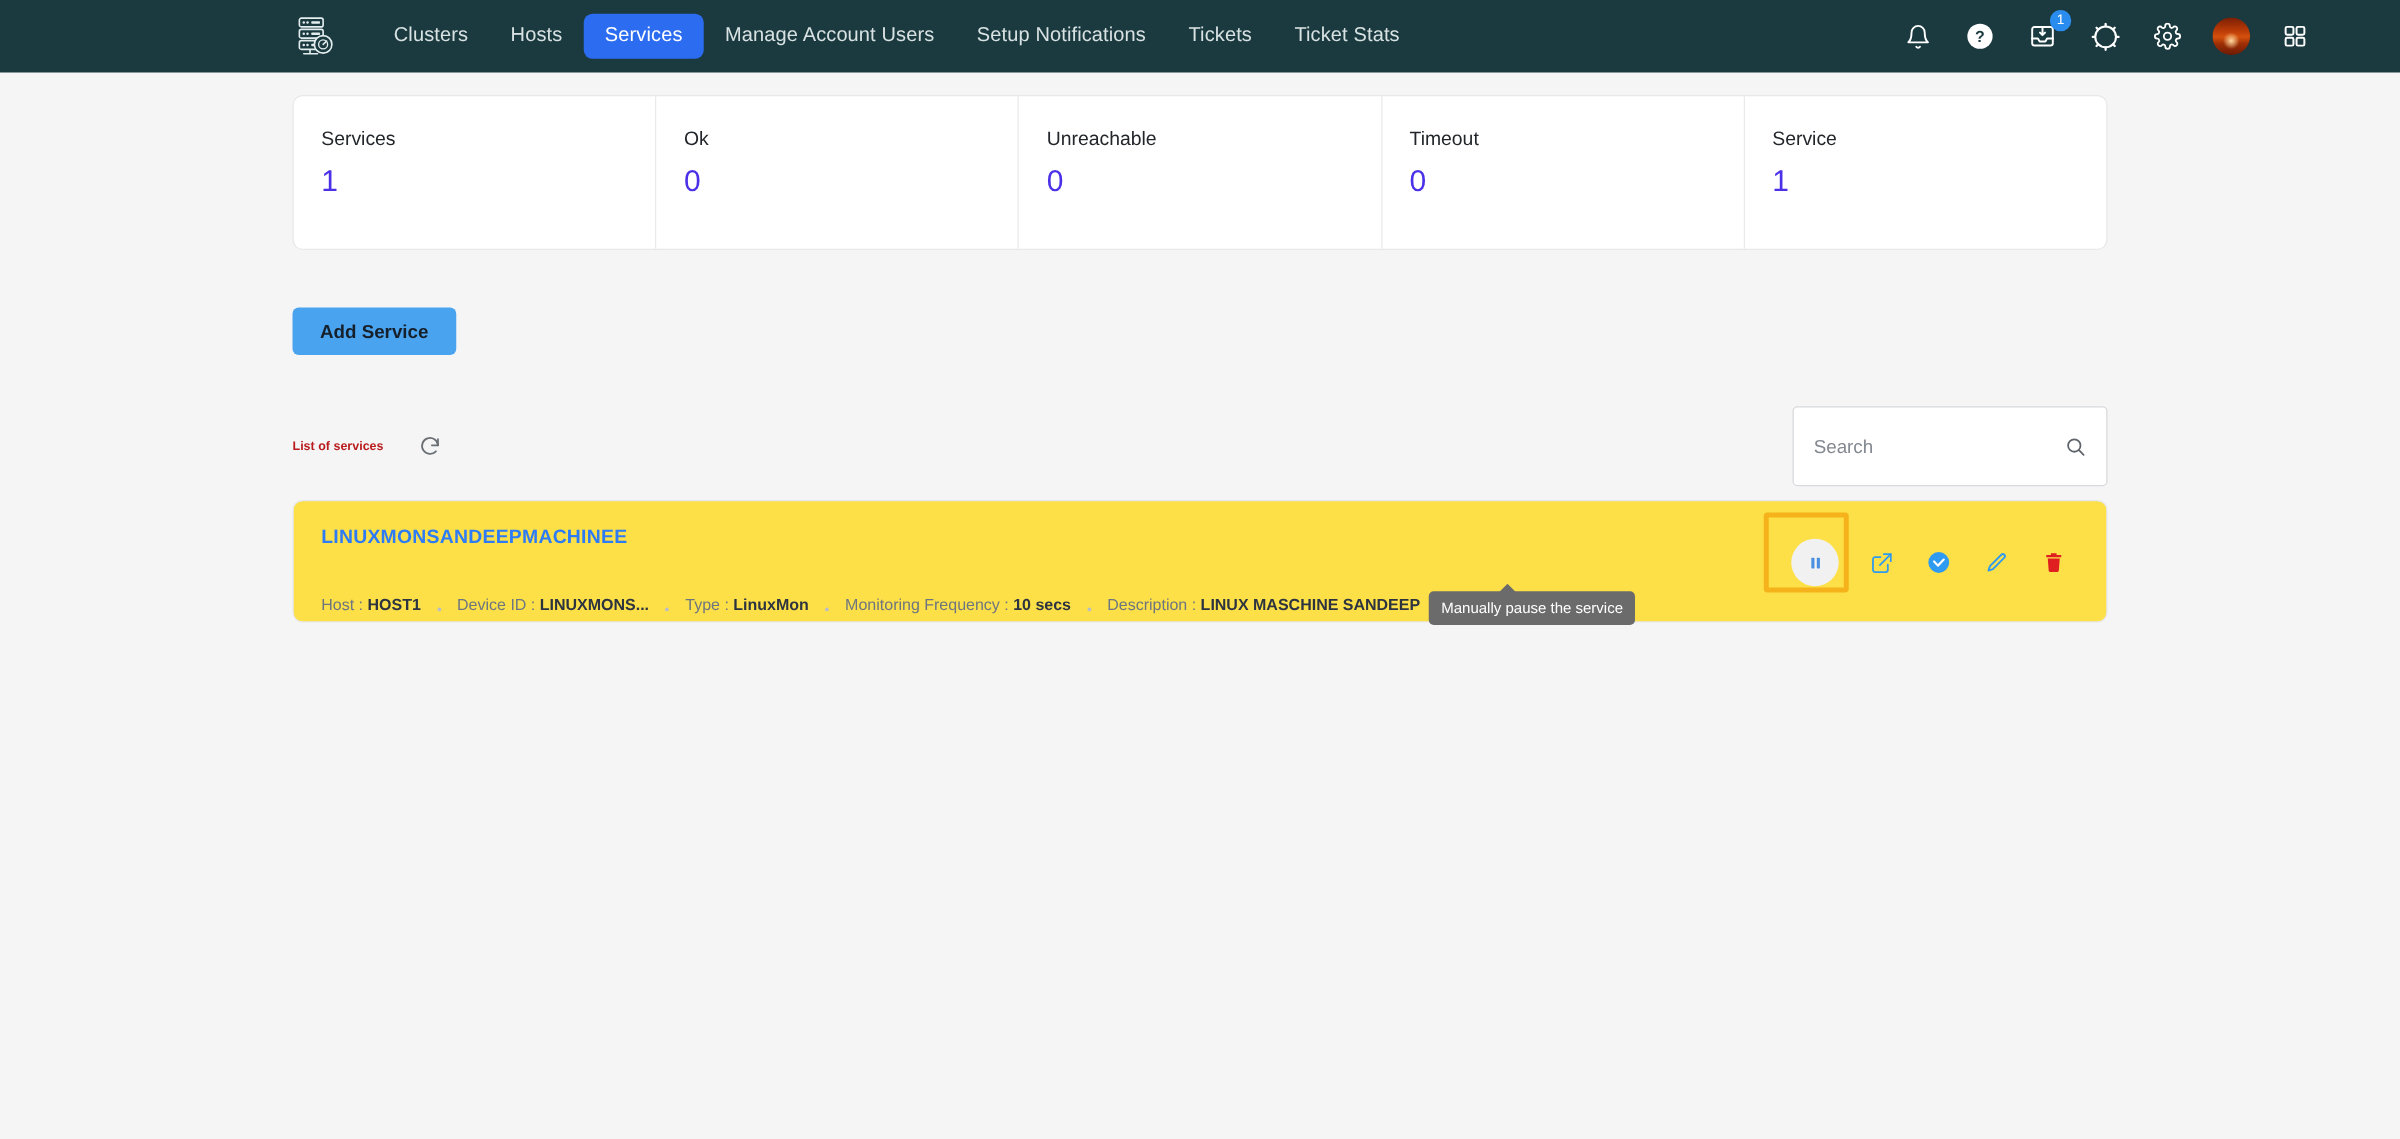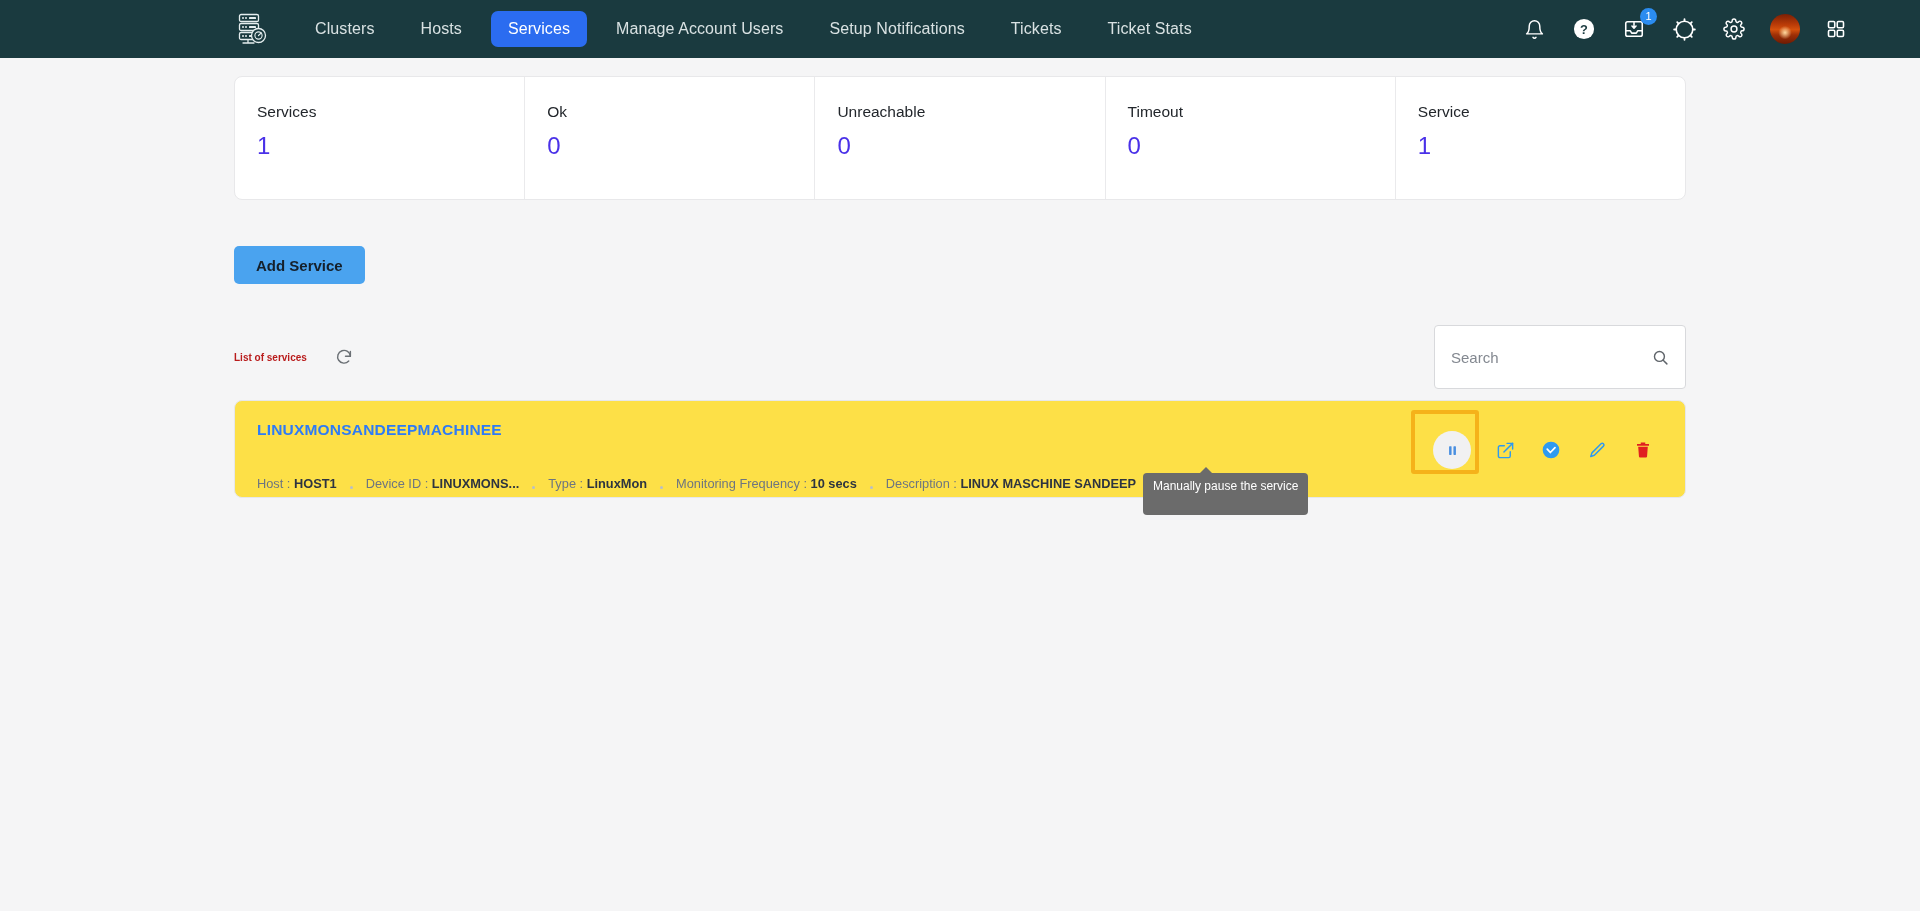--- a/index.html
+++ b/index.html
@@ -21,21 +21,21 @@
   }
   .logo-wrap {
     width: 48px; height: 44px;
     margin-left: 228px;
     display: flex; align-items: center; justify-content: center;
     cursor: pointer;
   }
   .nav-links {
     display: flex;
     align-items: center;
-    gap: 12px;
+    gap: 0px;
     margin-left: 22px;
   }
   .nav-link {
     color: #d9e2e3;
     font-size: 16px;
     padding: 9px 17px;
     border-radius: 7px;
     white-space: nowrap;
     cursor: pointer;
     letter-spacing: 0.1px;
@@ -237,21 +237,21 @@
   }
 
   
   .tooltip {
     position: absolute;
     left: 1143px;
     top: 473px;
     background: #6b6b6b;
     color: #ffffff;
     font-size: 12px;
-    padding: 6px 10px 22px 10px;
+    padding: 6px 10px 7px 10px;
     border-radius: 4px;
     white-space: nowrap;
     z-index: 30;
   }
   .tooltip::after {
     content: "";
     position: absolute;
     top: -6px;
     left: 56px;
     border-left: 7px solid transparent;

